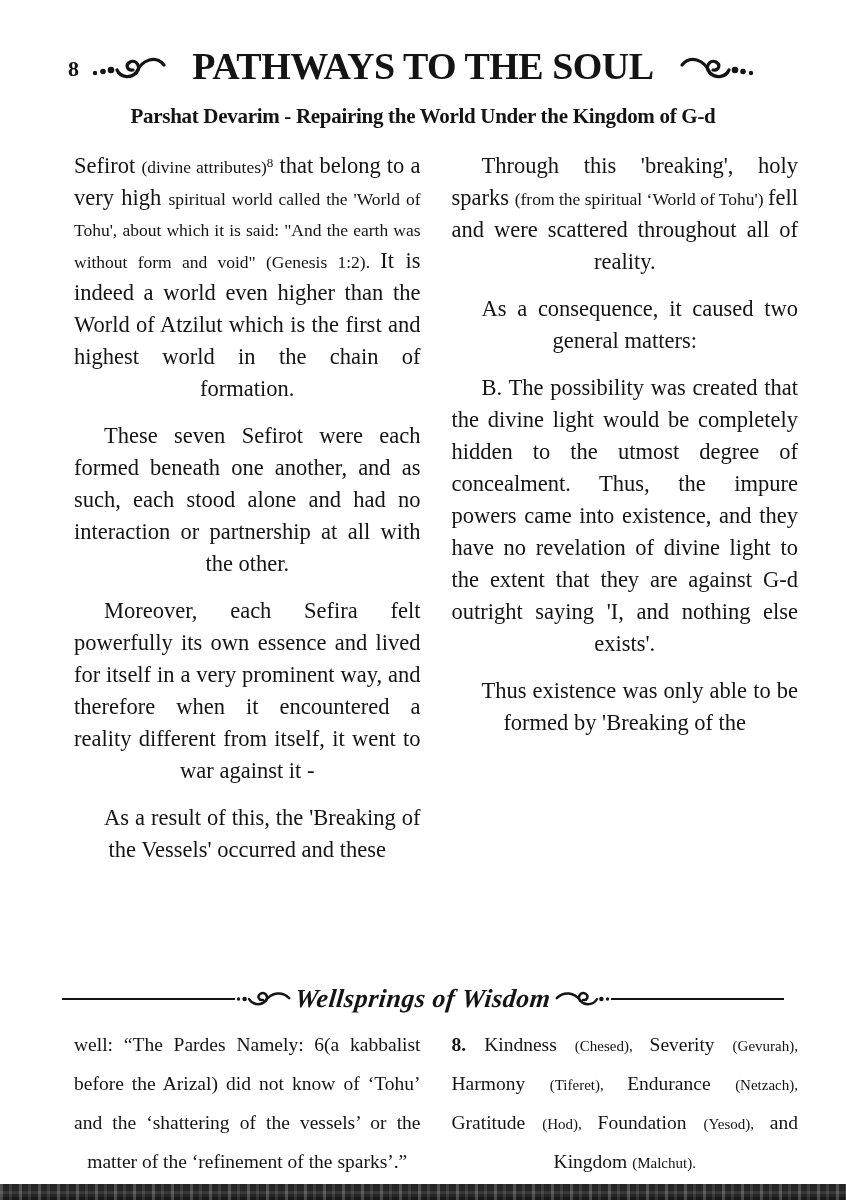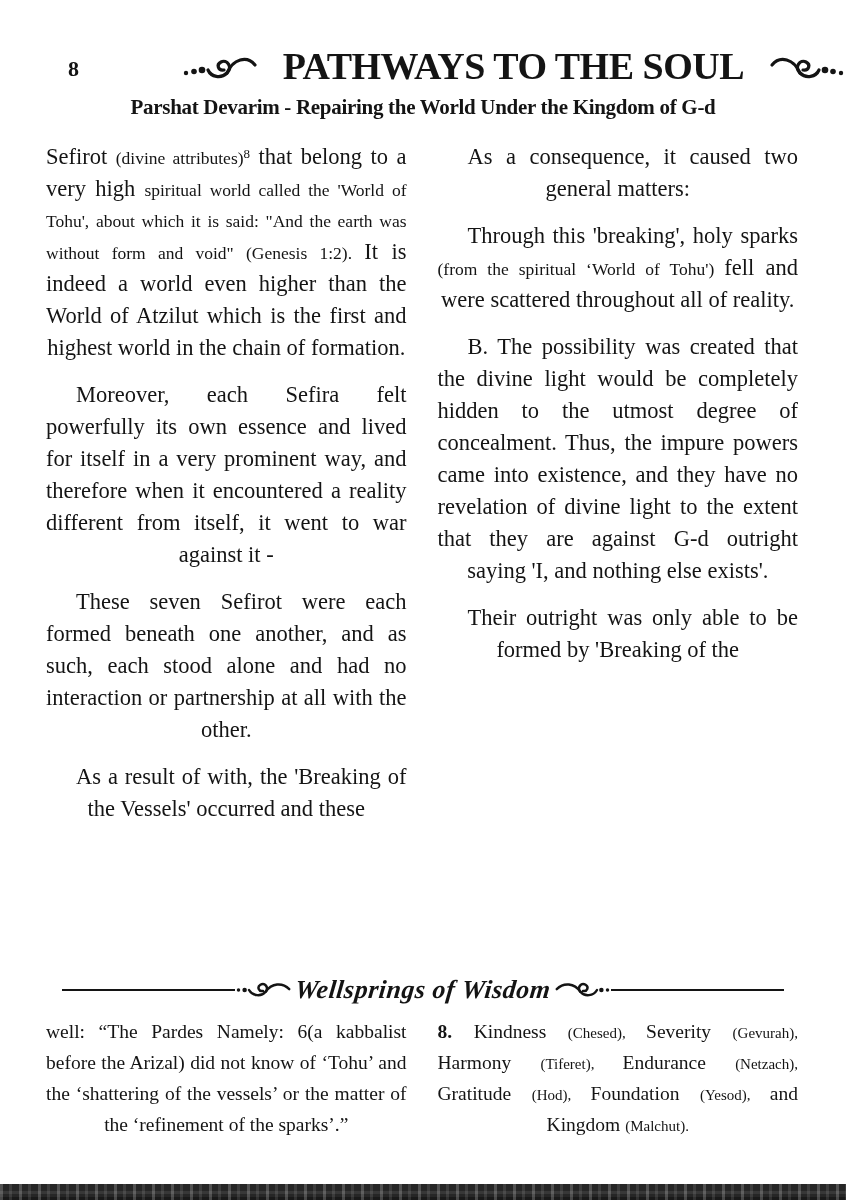--- a/index.html
+++ b/index.html
@@ -4,44 +4,44 @@
 <style>
   html,body { margin:0; padding:0; background:#ffffff; }
   .page {
     position:relative; width:846px; height:1200px; margin:0 auto;
     background:#ffffff; color:#141414; overflow:hidden;
     font-family:"Liberation Serif", serif;
   }
   
   .header { position:relative; padding-top:44px; text-align:center; }
   .page-number { position:absolute; left:68px; top:56px; font-size:22px; font-weight:bold; }
-  .title-row { display:flex; justify-content:flex-end; align-items:center; gap:24px; }
+  .title-row { display:flex; justify-content:center; align-items:center; gap:24px; }
   .book-title { margin:0; font-size:38px; font-weight:bold; letter-spacing:-0.5px; white-space:nowrap; }
   .flourish svg { display:block; }
   .flourish.mirror svg { transform:scaleX(-1); }
-  .subtitle { font-size:21px; font-weight:bold; margin-top:7px; letter-spacing:-0.3px; }
+  .subtitle { font-size:21px; font-weight:bold; margin-top:16px; letter-spacing:-0.3px; }
   
-  .columns { display:flex; gap:31px; padding:22px 48px 0 46px; box-sizing:border-box; }
+  .columns { display:flex; gap:31px; padding:22px 48px 0 74px; box-sizing:border-box; }
   .body-columns { height:845px; overflow:hidden; }
   .col { flex:1; min-width:0; }
   p.para { margin:0 0 15px 0; text-align:justify; text-align-last:center; line-height:30px; }
   p.para.indent { text-indent:30px; }
   .lg { font-size:22.5px; }
   .sm { font-size:17.5px; }
   sup.sup { font-size:13px; line-height:0; vertical-align:super; }
   
   .divider { display:flex; align-items:center; padding:0 62px; margin-top:4px; height:42px; }
   .rule { flex:1; height:2px; background:#141414; }
   .divider-label {
     font-style:italic; font-weight:bold; font-size:26px; padding:0 4px;
     white-space:nowrap; transform:skewX(-6deg); letter-spacing:0.5px;
   }
   
   .footnotes { padding-top:6px; }
-  p.fn-para { margin:0; text-align:justify; text-align-last:center; line-height:30px; }
+  p.fn-para { margin:0; text-align:justify; text-align-last:center; line-height:38px; }
   .fl { font-size:19.5px; }
   .fs { font-size:15px; }
   .fb { font-size:19.5px; font-weight:bold; }
   
   .bottom-strip {
     position:absolute; left:0; bottom:0; width:846px; height:16px;
     background-color:#262626;
     background-image:
       repeating-linear-gradient(90deg, rgba(255,255,255,0.20) 0 3px, rgba(255,255,255,0) 3px 9px, rgba(255,255,255,0.10) 9px 12px, rgba(255,255,255,0) 12px 19px),
       repeating-linear-gradient(0deg, rgba(0,0,0,0.35) 0 3px, rgba(0,0,0,0) 3px 6px, rgba(255,255,255,0.08) 6px 9px, rgba(0,0,0,0) 9px 16px);
@@ -74,29 +74,29 @@
           <path d="M46 24 C52 10 66 6 74 16" fill="none" stroke-width="3.2" stroke-linecap="round"></path>
         </svg>
       </span>
     </div>
     <div class="subtitle">Parshat Devarim - Repairing the World Under the Kingdom of G-d</div>
   </header>
 
   <main class="columns body-columns">
     <section class="col">
         <p class="para"><span class="lg">Sefirot </span><span class="sm">(divine attributes)</span><sup class="sup">8</sup><span class="lg"> that belong to a very high </span><span class="sm">spiritual world called the 'World of Tohu', about which it is said: "And the earth was without form and void" (Genesis 1:2). </span><span class="lg">It is indeed a world even higher than the World of Atzilut which is the first and highest world in the chain of formation.</span></p>
+        <p class="para indent"><span class="lg">These seven Sefirot were each formed beneath one another, and as such, each stood alone and had no interaction or partnership at all with the other.</span></p>
         <p class="para indent"><span class="lg">Moreover, each Sefira felt powerfully its own essence and lived for itself in a very prominent way, and therefore when it encountered a reality different from itself, it went to war against it -</span></p>
-        <p class="para indent"><span class="lg">These seven Sefirot were each formed beneath one another, and as such, each stood alone and had no interaction or partnership at all with the other.</span></p>
-        <p class="para indent"><span class="lg">As a result of with, the 'Breaking of the Vessels' occurred and these</span></p>
+        <p class="para indent"><span class="lg">As a result of this, the 'Breaking of the Vessels' occurred and these</span></p>
       </section>
     <section class="col">
+        <p class="para indent"><span class="lg">Through this 'breaking', holy sparks </span><span class="sm">(from the spiritual ‘World of Tohu') </span><span class="lg">fell and were scattered throughout all of reality.</span></p>
         <p class="para indent"><span class="lg">As a consequence, it caused two general matters:</span></p>
-        <p class="para indent"><span class="lg">Through this 'breaking', holy sparks </span><span class="sm">(from the spiritual ‘World of Tohu') </span><span class="lg">fell and were scattered throughout all of reality.</span></p>
         <p class="para indent"><span class="lg">B. The possibility was created that the divine light would be completely hidden to the utmost degree of concealment. Thus, the impure powers came into existence, and they have no revelation of divine light to the extent that they are against G-d outright saying 'I, and nothing else exists'.</span></p>
-        <p class="para indent"><span class="lg">Their outright was only able to be formed by 'Breaking of the</span></p>
+        <p class="para indent"><span class="lg">Thus existence was only able to be formed by 'Breaking of the</span></p>
       </section>
   </main>
 
   <div class="divider">
     <span class="rule"></span>
     <span class="flourish">
       <svg viewBox="0 0 64 26" width="56" height="24" fill="#141414" stroke="#141414">
         <circle cx="4" cy="13" r="2" stroke="none"></circle>
         <circle cx="11" cy="13" r="2.6" stroke="none"></circle>
         <path d="M16 13 C20 20 30 21 35 15 C39 10 34 4 29 7 C25 9.5 27 15 32 14" fill="none" stroke-width="2.8" stroke-linecap="round"></path>

